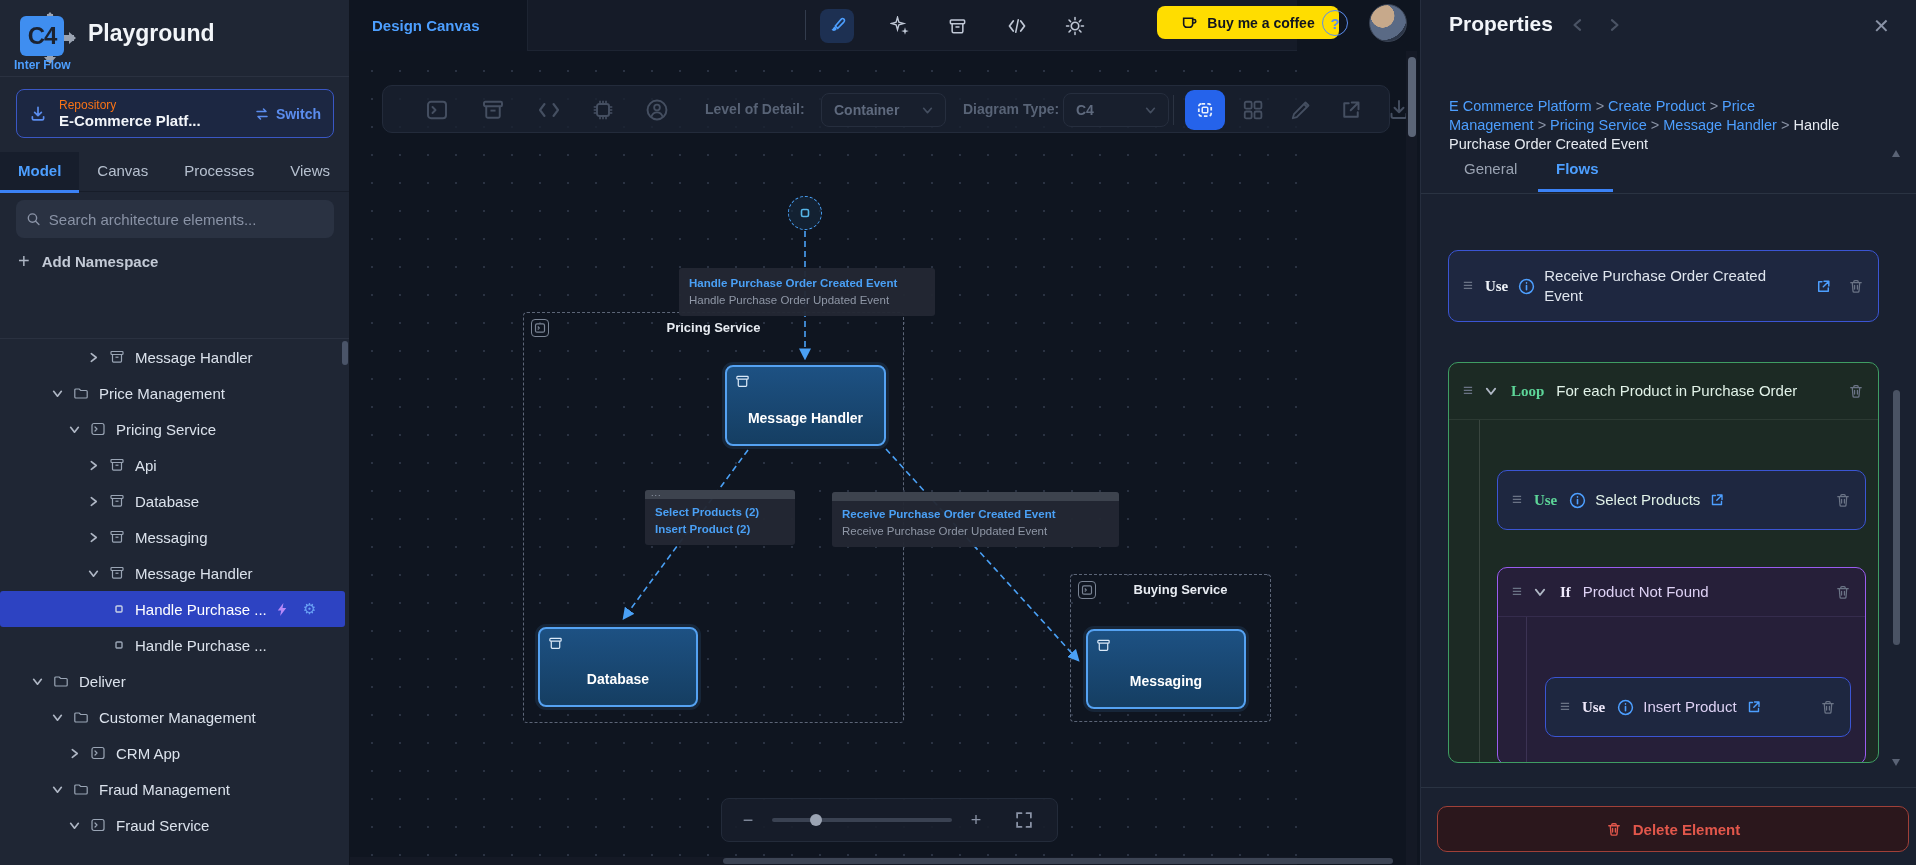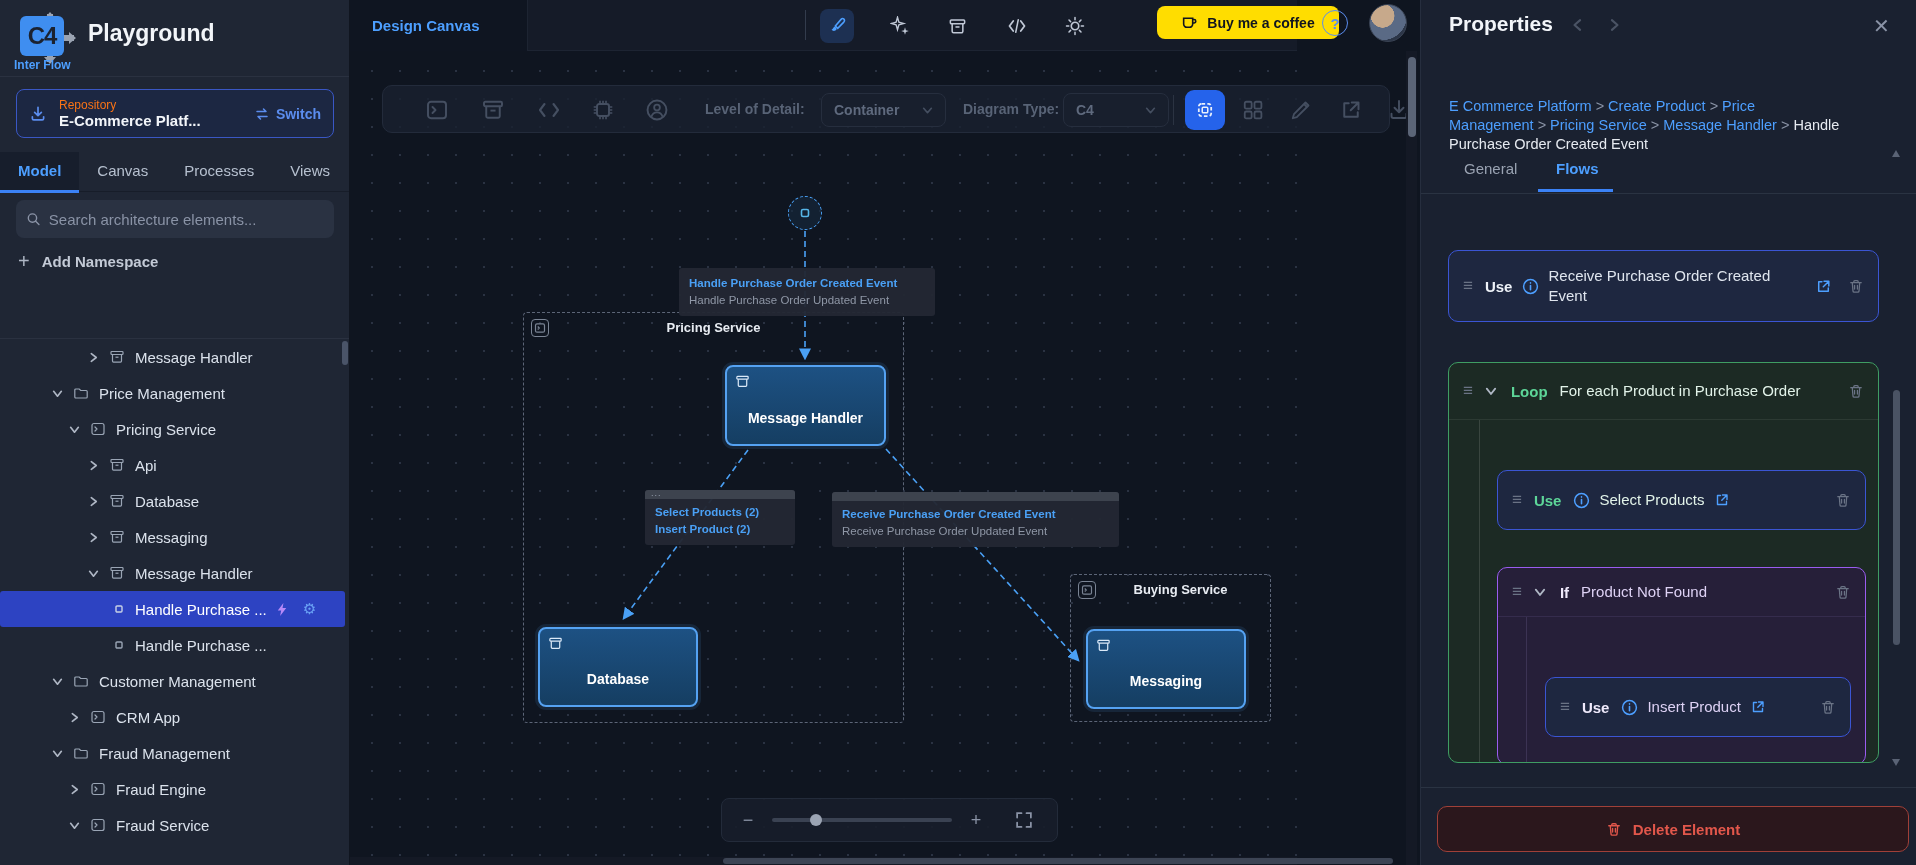--- a/index.html
+++ b/index.html
@@ -143,21 +143,21 @@
   #ptab-flows { color:#4d9fff; font-weight:bold; }
   #ptab-underline { position:absolute; left:117px; top:189px; width:75px; height:3px; background:#3b82f6; }
   #ptab-divider { position:absolute; left:0px; top:193px; width:100%; height:1px; background:#2a3342; }
 
   #flows { position:absolute; left:0; top:194px; width:482px; height:572px; overflow:hidden;
     padding:56px 24px 0 27px; }
   .fcard { border-radius:10px; position:relative; }
   .fcard.use { border:1px solid #3b55d4; background:#1e2740; }
   .frow { display:flex; align-items:center; padding:0 14px; }
   .fhandle { color:#6a7385; font-size:17px; margin-right:12px; letter-spacing:0; }
-  .fkw { font-size:15px; font-weight:bold; color:#eef2f8; margin-right:10px; }
+  .fkw { font-size:15px; font-weight:bold; color:#eef2f8; margin-right:10px;font-family:Liberation Serif, serif; }
   .finfo { color:#4d9fff; margin-right:9px; flex:0 0 17px; }
   .fname { font-size:15px; color:#dfe5ee; line-height:20px; }
   .fext { color:#4d9fff; margin-left:9px; cursor:pointer; }
   .ftrash { color:#6a7385; margin-left:auto; cursor:pointer; }
   .fchev { color:#aeb6c4; width:12px; height:12px; margin-right:14px; transform:rotate(90deg); }
 
   #card-use1 { height:72px; }
   #card-use1 .frow { height:100%; }
   #card-use1 .fname { max-width:238px; }
   #card-use1 .fext { margin-left:14px; }
@@ -333,20 +333,29 @@
           <path d="M8.5 1 L2.5 9 h3.6 L5 15 L11.5 6.5 H7.6 Z" fill="#b78af8"></path>
         </svg>
       <span class="badge-gear">⚙</span>
     </div>
     <div class="trow" style="padding-left:113px">
       <svg class="ic" style="flex:0 0 12px;width:12px;height:12px" viewBox="0 0 12 12">
           <rect x="3" y="3" width="6" height="6" rx="1" fill="none" stroke="currentColor" stroke-width="1.4"></rect>
         </svg>
       <span class="tlabel">Handle Purchase ...</span>
     </div>
+    <div class="trow" style="padding-left:32px">
+      <svg class="chev down" viewBox="0 0 10 10">
+          <path d="M3 1.5 L7.5 5 L3 8.5" fill="none" stroke="currentColor" stroke-width="1.5" stroke-linecap="round" stroke-linejoin="round"></path>
+        </svg>
+      <svg class="ic" viewBox="0 0 16 16">
+          <path d="M1.8 5 a1 1 0 0 1 1 -1 h3.4 l1.5 1.5 h5.5 a1 1 0 0 1 1 1 v5.5 a1 1 0 0 1 -1 1 h-10.4 a1 1 0 0 1 -1 -1 Z" fill="none" stroke="currentColor" stroke-width="1.2"></path>
+        </svg>
+      <span class="tlabel">Deliver</span>
+    </div>
     <div class="trow" style="padding-left:52px">
       <svg class="chev down" viewBox="0 0 10 10">
           <path d="M3 1.5 L7.5 5 L3 8.5" fill="none" stroke="currentColor" stroke-width="1.5" stroke-linecap="round" stroke-linejoin="round"></path>
         </svg>
       <svg class="ic" viewBox="0 0 16 16">
           <path d="M1.8 5 a1 1 0 0 1 1 -1 h3.4 l1.5 1.5 h5.5 a1 1 0 0 1 1 1 v5.5 a1 1 0 0 1 -1 1 h-10.4 a1 1 0 0 1 -1 -1 Z" fill="none" stroke="currentColor" stroke-width="1.2"></path>
         </svg>
       <span class="tlabel">Customer Management</span>
     </div>
     <div class="trow" style="padding-left:69px">
@@ -360,30 +369,20 @@
       <span class="tlabel">CRM App</span>
     </div>
     <div class="trow" style="padding-left:52px">
       <svg class="chev down" viewBox="0 0 10 10">
           <path d="M3 1.5 L7.5 5 L3 8.5" fill="none" stroke="currentColor" stroke-width="1.5" stroke-linecap="round" stroke-linejoin="round"></path>
         </svg>
       <svg class="ic" viewBox="0 0 16 16">
           <path d="M1.8 5 a1 1 0 0 1 1 -1 h3.4 l1.5 1.5 h5.5 a1 1 0 0 1 1 1 v5.5 a1 1 0 0 1 -1 1 h-10.4 a1 1 0 0 1 -1 -1 Z" fill="none" stroke="currentColor" stroke-width="1.2"></path>
         </svg>
       <span class="tlabel">Fraud Management</span>
-    </div>
-    <div class="trow" style="padding-left:69px">
-      <svg class="chev" viewBox="0 0 10 10">
-          <path d="M3 1.5 L7.5 5 L3 8.5" fill="none" stroke="currentColor" stroke-width="1.5" stroke-linecap="round" stroke-linejoin="round"></path>
-        </svg>
-      <svg class="ic" viewBox="0 0 16 16">
-          <rect x="2" y="2.5" width="12" height="11" rx="2" stroke="currentColor" fill="none" stroke-width="1.2"></rect>
-          <path d="M5 6 l2 2 -2 2" stroke="currentColor" fill="none" stroke-width="1.2" stroke-linecap="round" stroke-linejoin="round"></path>
-        </svg>
-      <span class="tlabel">Fraud Engine</span>
     </div>
     <div class="trow" style="padding-left:69px">
       <svg class="chev down" viewBox="0 0 10 10">
           <path d="M3 1.5 L7.5 5 L3 8.5" fill="none" stroke="currentColor" stroke-width="1.5" stroke-linecap="round" stroke-linejoin="round"></path>
         </svg>
       <svg class="ic" viewBox="0 0 16 16">
           <rect x="2" y="2.5" width="12" height="11" rx="2" stroke="currentColor" fill="none" stroke-width="1.2"></rect>
           <path d="M5 6 l2 2 -2 2" stroke="currentColor" fill="none" stroke-width="1.2" stroke-linecap="round" stroke-linejoin="round"></path>
         </svg>
       <span class="tlabel">Fraud Service</span>

